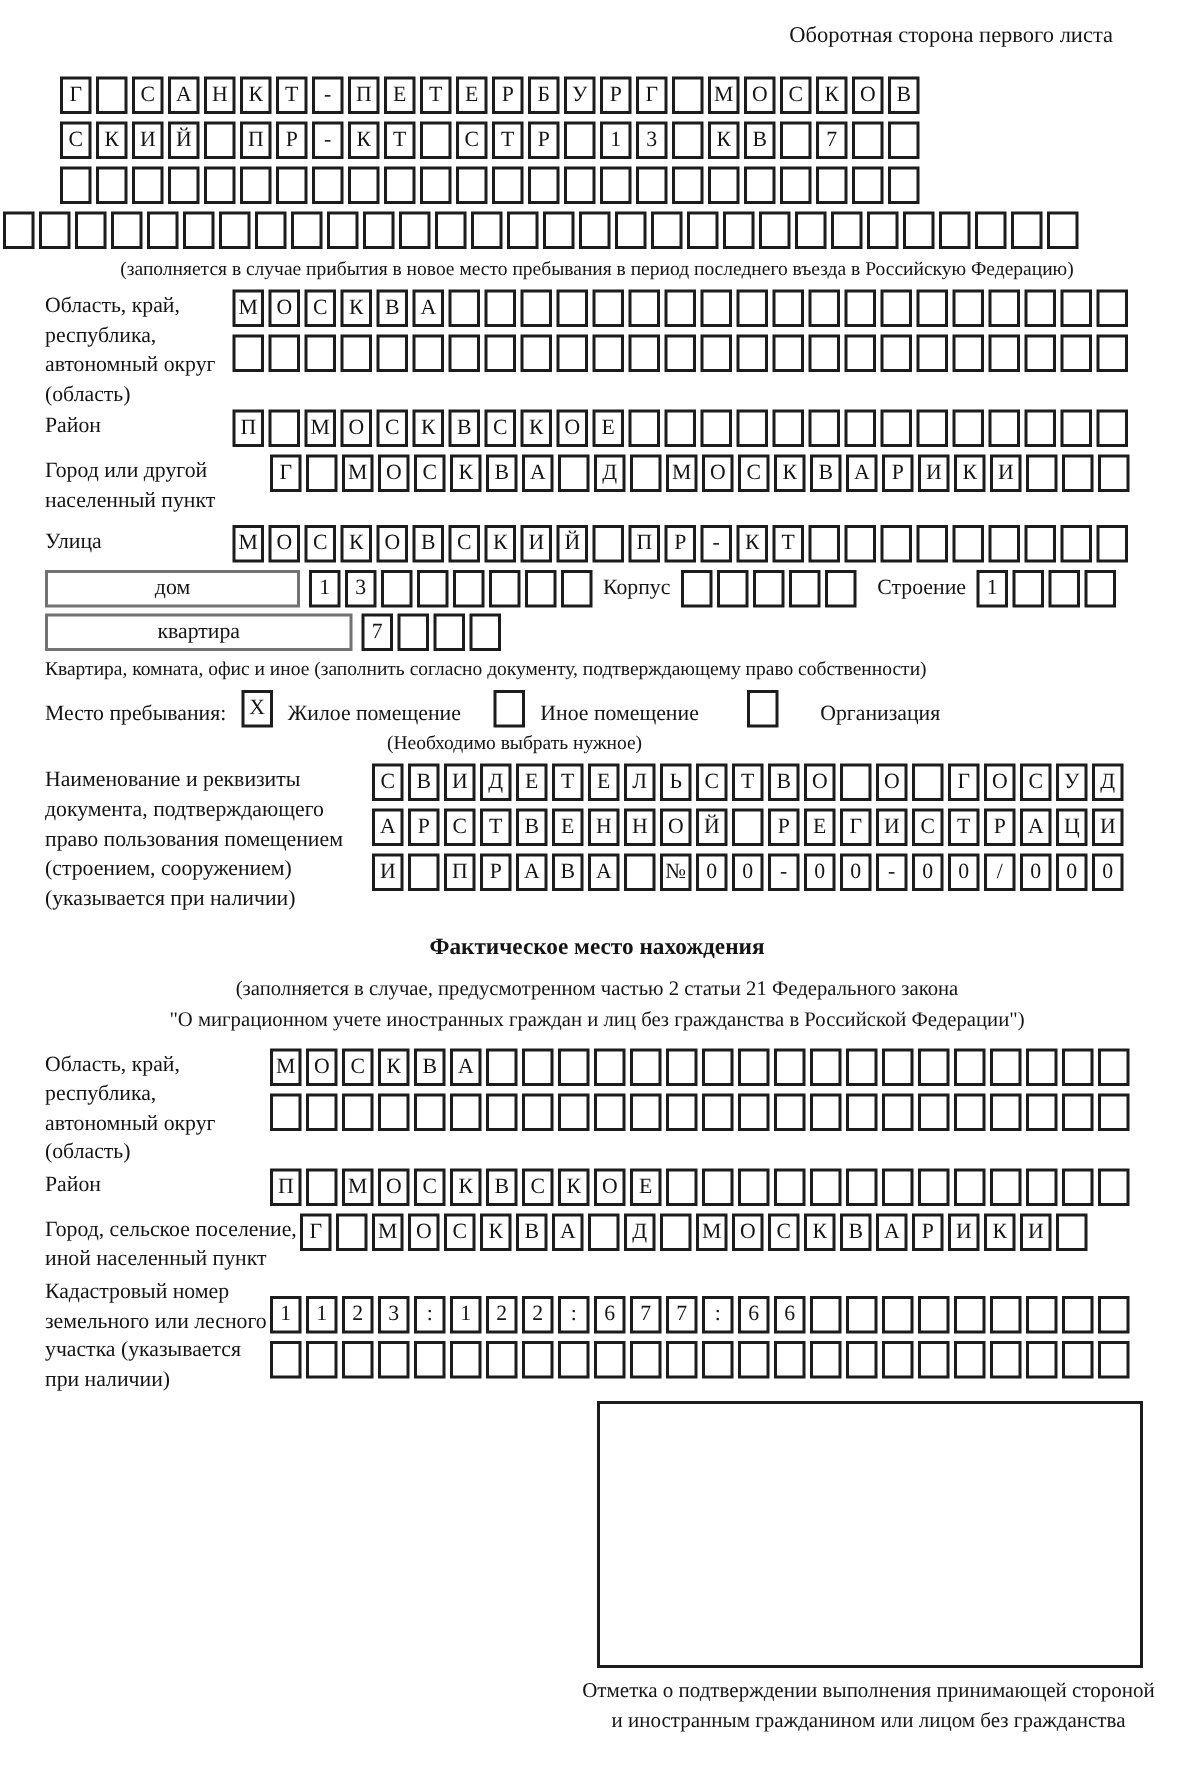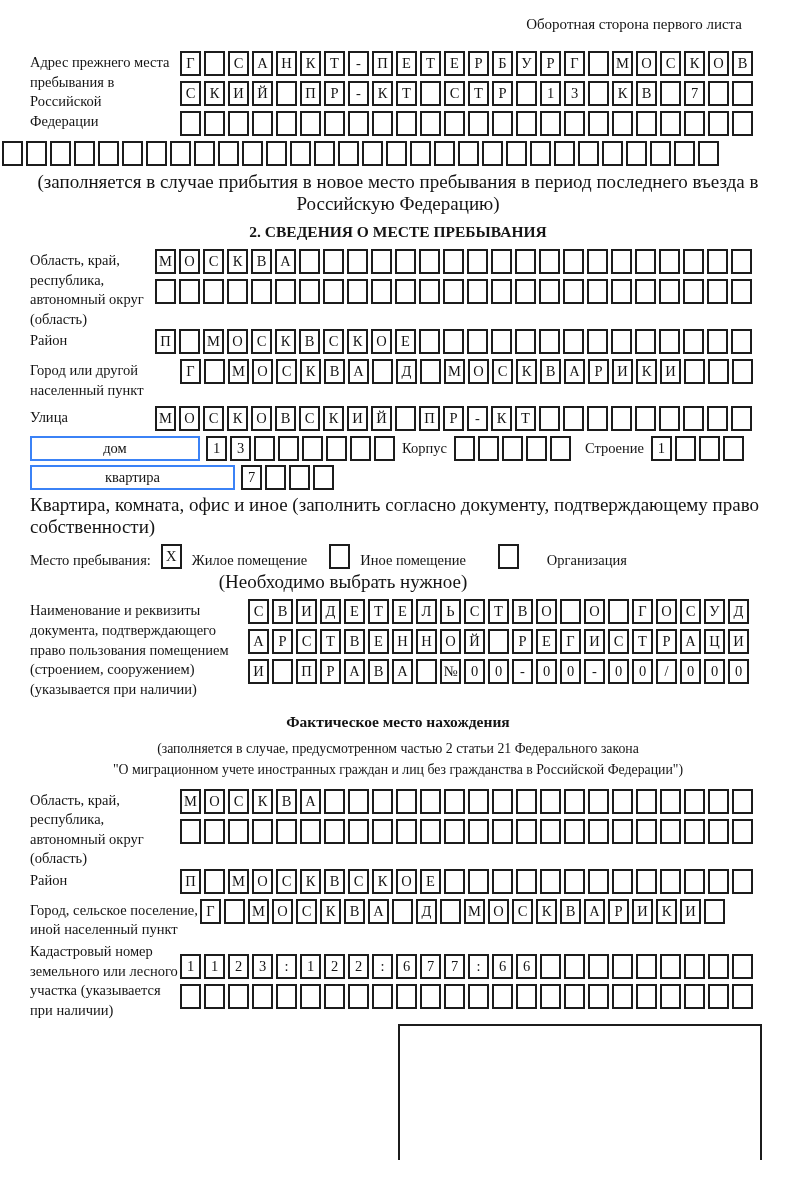--- a/index.html
+++ b/index.html
@@ -13,25 +13,25 @@
   .row{display:flex;align-items:flex-start;}
   .label{font-size:14.5px;line-height:1.35;flex:0 0 auto;padding-top:2px;}
   .w125{width:125px;}.w140{width:140px;}.w150{width:150px;}.w170{width:170px;}.w218{width:218px;}
   .rows{flex:1 1 auto;}
   .cellrow{display:flex;gap:3px;margin-bottom:5px;}
   .cell{
     flex:0 0 auto;width:21px;height:25px;box-sizing:border-box;
     border:2px solid #1c1c1c;display:flex;align-items:center;justify-content:center;
     font-size:14.5px;background:#fff;
   }
-  .note{font-size:19px;margin:1px 0 6px 0;}
+  .note{font-size:13px;margin:1px 0 6px 0;}
   .center{text-align:center;}
   .title{font-weight:bold;font-size:15.5px;text-align:center;margin:8px 0 8px 0;}
   .bigbox{
-    box-sizing:border-box;border:2px solid #3b82f6;height:25px;
+    box-sizing:border-box;border:2px solid #737373;height:25px;
     display:flex;align-items:center;justify-content:center;font-size:14.5px;flex:0 0 auto;
   }
   .inlinerow{display:flex;align-items:center;margin-bottom:4px;}
   .inline-label{font-size:14.5px;margin:0 7px;}
   .checkbox{
     box-sizing:border-box;width:21px;height:25px;border:2px solid #1c1c1c;
     display:flex;align-items:center;justify-content:center;font-size:14.5px;flex:0 0 auto;
   }
   .mesto-row{display:flex;align-items:flex-end;gap:10px;margin:6px 0 2px 0;font-size:14.5px;}
   .fact-note{font-size:13.8px;text-align:center;line-height:1.5;}
@@ -45,21 +45,20 @@
   }.mt6{margin-top:6px;}
 </style>
 </head>
 <body>
 
 <div class="page">
 
   <div class="top-note">Оборотная сторона первого листа</div>
 
   <div class="row">
-    <div class="label w140">Адрес прежнего места пребывания в Российской Федерации</div>
     <div class="rows" style="margin-left:10px;">
       <div class="cellrow">
           <span class="cell">Г</span>
           <span class="cell"></span>
           <span class="cell">С</span>
           <span class="cell">А</span>
           <span class="cell">Н</span>
           <span class="cell">К</span>
           <span class="cell">Т</span>
           <span class="cell">-</span>
@@ -161,21 +160,20 @@
       <span class="cell"></span>
       <span class="cell"></span>
       <span class="cell"></span>
       <span class="cell"></span>
       <span class="cell"></span>
       <span class="cell"></span>
       <span class="cell"></span>
     </div>
   <div class="note center">(заполняется в случае прибытия в новое место пребывания в период последнего въезда в Российскую Федерацию)</div>
 
-  <div class="title">2. СВЕДЕНИЯ О МЕСТЕ ПРЕБЫВАНИЯ</div>
 
   <div class="row">
     <div class="label w125">Область, край, республика, автономный округ (область)</div>
     <div class="rows">
       <div class="cellrow">
           <span class="cell">М</span>
           <span class="cell">О</span>
           <span class="cell">С</span>
           <span class="cell">К</span>
           <span class="cell">В</span>

